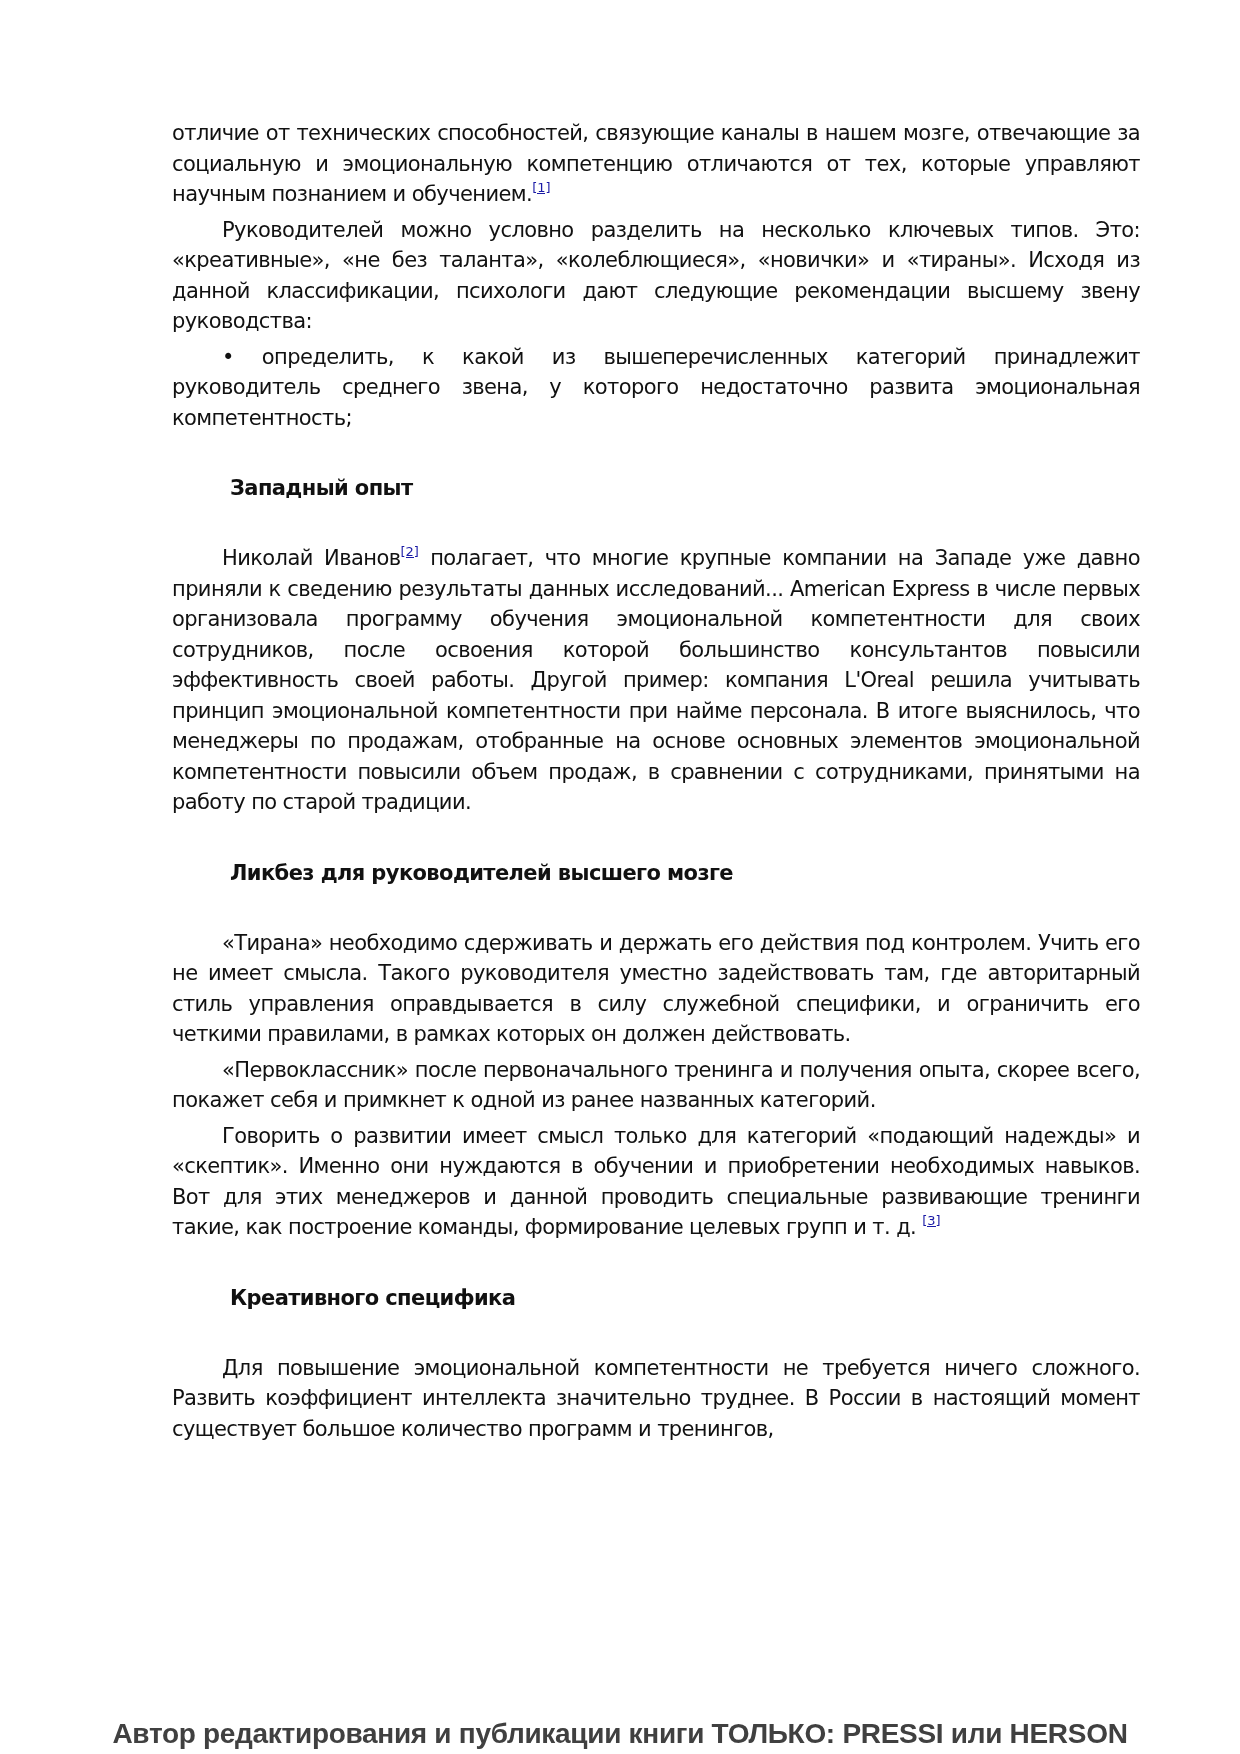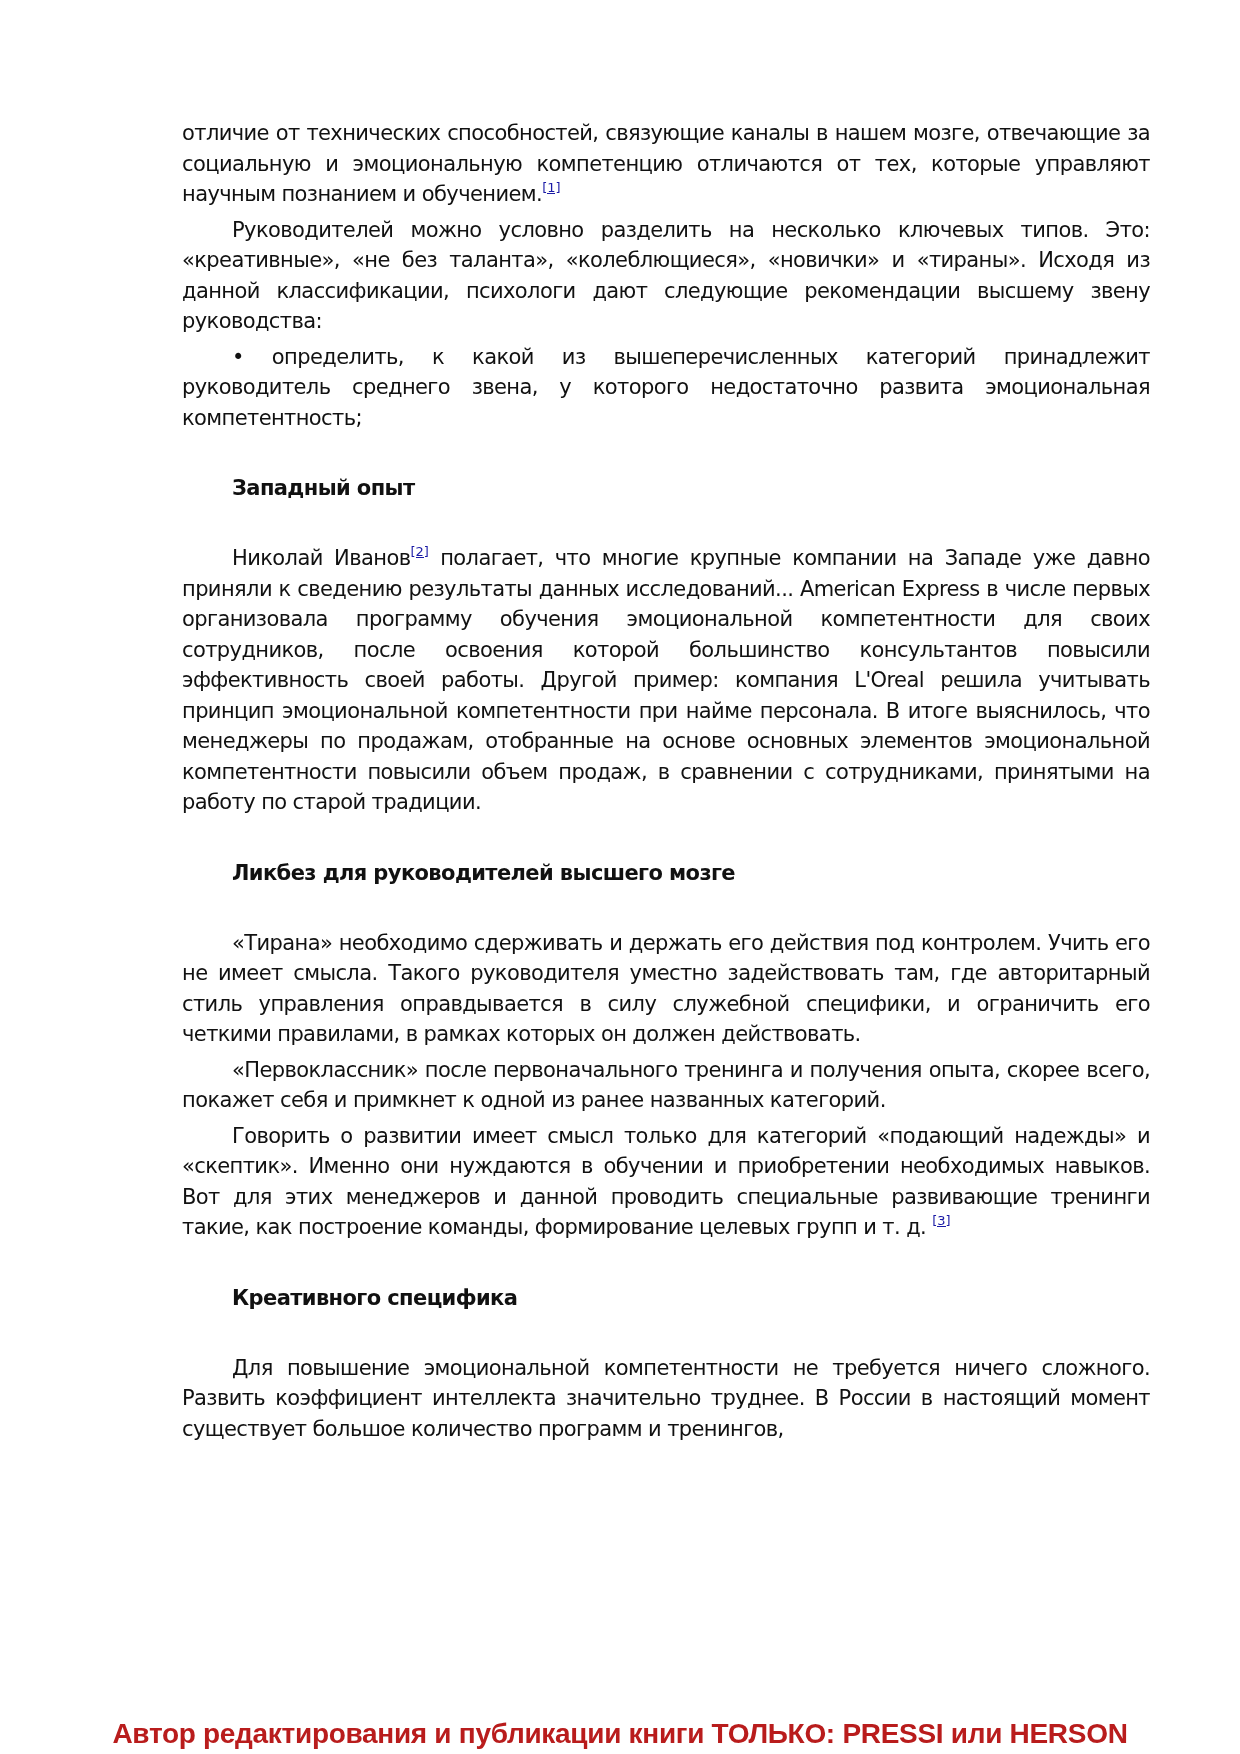--- a/index.html
+++ b/index.html
@@ -1,36 +1,36 @@
 <!DOCTYPE html>
 <html><head>
 <meta charset="utf-8">
 <style>
   html, body { margin: 0; padding: 0; background: #ffffff; }
   body { width: 1240px; height: 1754px; position: relative; overflow: hidden; }
   .page {
-    position: absolute; left: 182px; top: 118px; width: 968px;
+    position: absolute; left: 172px; top: 118px; width: 968px;
     font-family: "DejaVu Sans", sans-serif;
     font-size: 21px; line-height: 30.5px; color: #111;
     letter-spacing: -0.6px;
   }
   p { margin: 0 0 5px 0; text-align: justify; text-indent: 50px; }
   p.first { text-indent: 0; }
   .fn { color: #1a1aa6; text-decoration: underline; font-size: 13px; vertical-align: 9px; line-height: 0; letter-spacing: 0; }
   h2 {
     font-family: "DejaVu Sans", sans-serif; font-weight: bold; font-size: 21px;
-    margin: 0; padding-left: 50px; line-height: 30px; letter-spacing: -0.6px;
+    margin: 8px; padding-left: 50px; line-height: 30px; letter-spacing: -0.6px;
   }
   .sec1 { margin-top: 40px; margin-bottom: 40px; }
   .sec2 { margin-top: 40px; margin-bottom: 40px; }
   .sec3 { margin-top: 40px; margin-bottom: 40px; }
   .footer {
     position: absolute; left: 0; width: 1240px; top: 1718px; text-align: center;
     font-family: "Liberation Sans", sans-serif; font-weight: bold; font-size: 28px;
-    color: #b91c1c; letter-spacing: -0.3px;
+    color: #404040; letter-spacing: -0.3px;
   }
 </style>
 </head>
 <body>
 
 <div class="page">
   <p class="first"><span>отличие от технических способностей, связующие каналы в нашем мозге, отвечающие за социальную и эмоциональную компетенцию отличаются от тех, которые управляют научным познанием и обучением.</span><a class="fn">[1]</a></p>
   <p>Руководителей можно условно разделить на несколько ключевых типов. Это: «креативные», «не без таланта», «колеблющиеся», «новички» и «тираны». Исходя из данной классификации, психологи дают следующие рекомендации высшему звену руководства:</p>
   <p>• определить, к какой из вышеперечисленных категорий принадлежит руководитель среднего звена, у которого недостаточно развита эмоциональная компетентность;</p>
 

